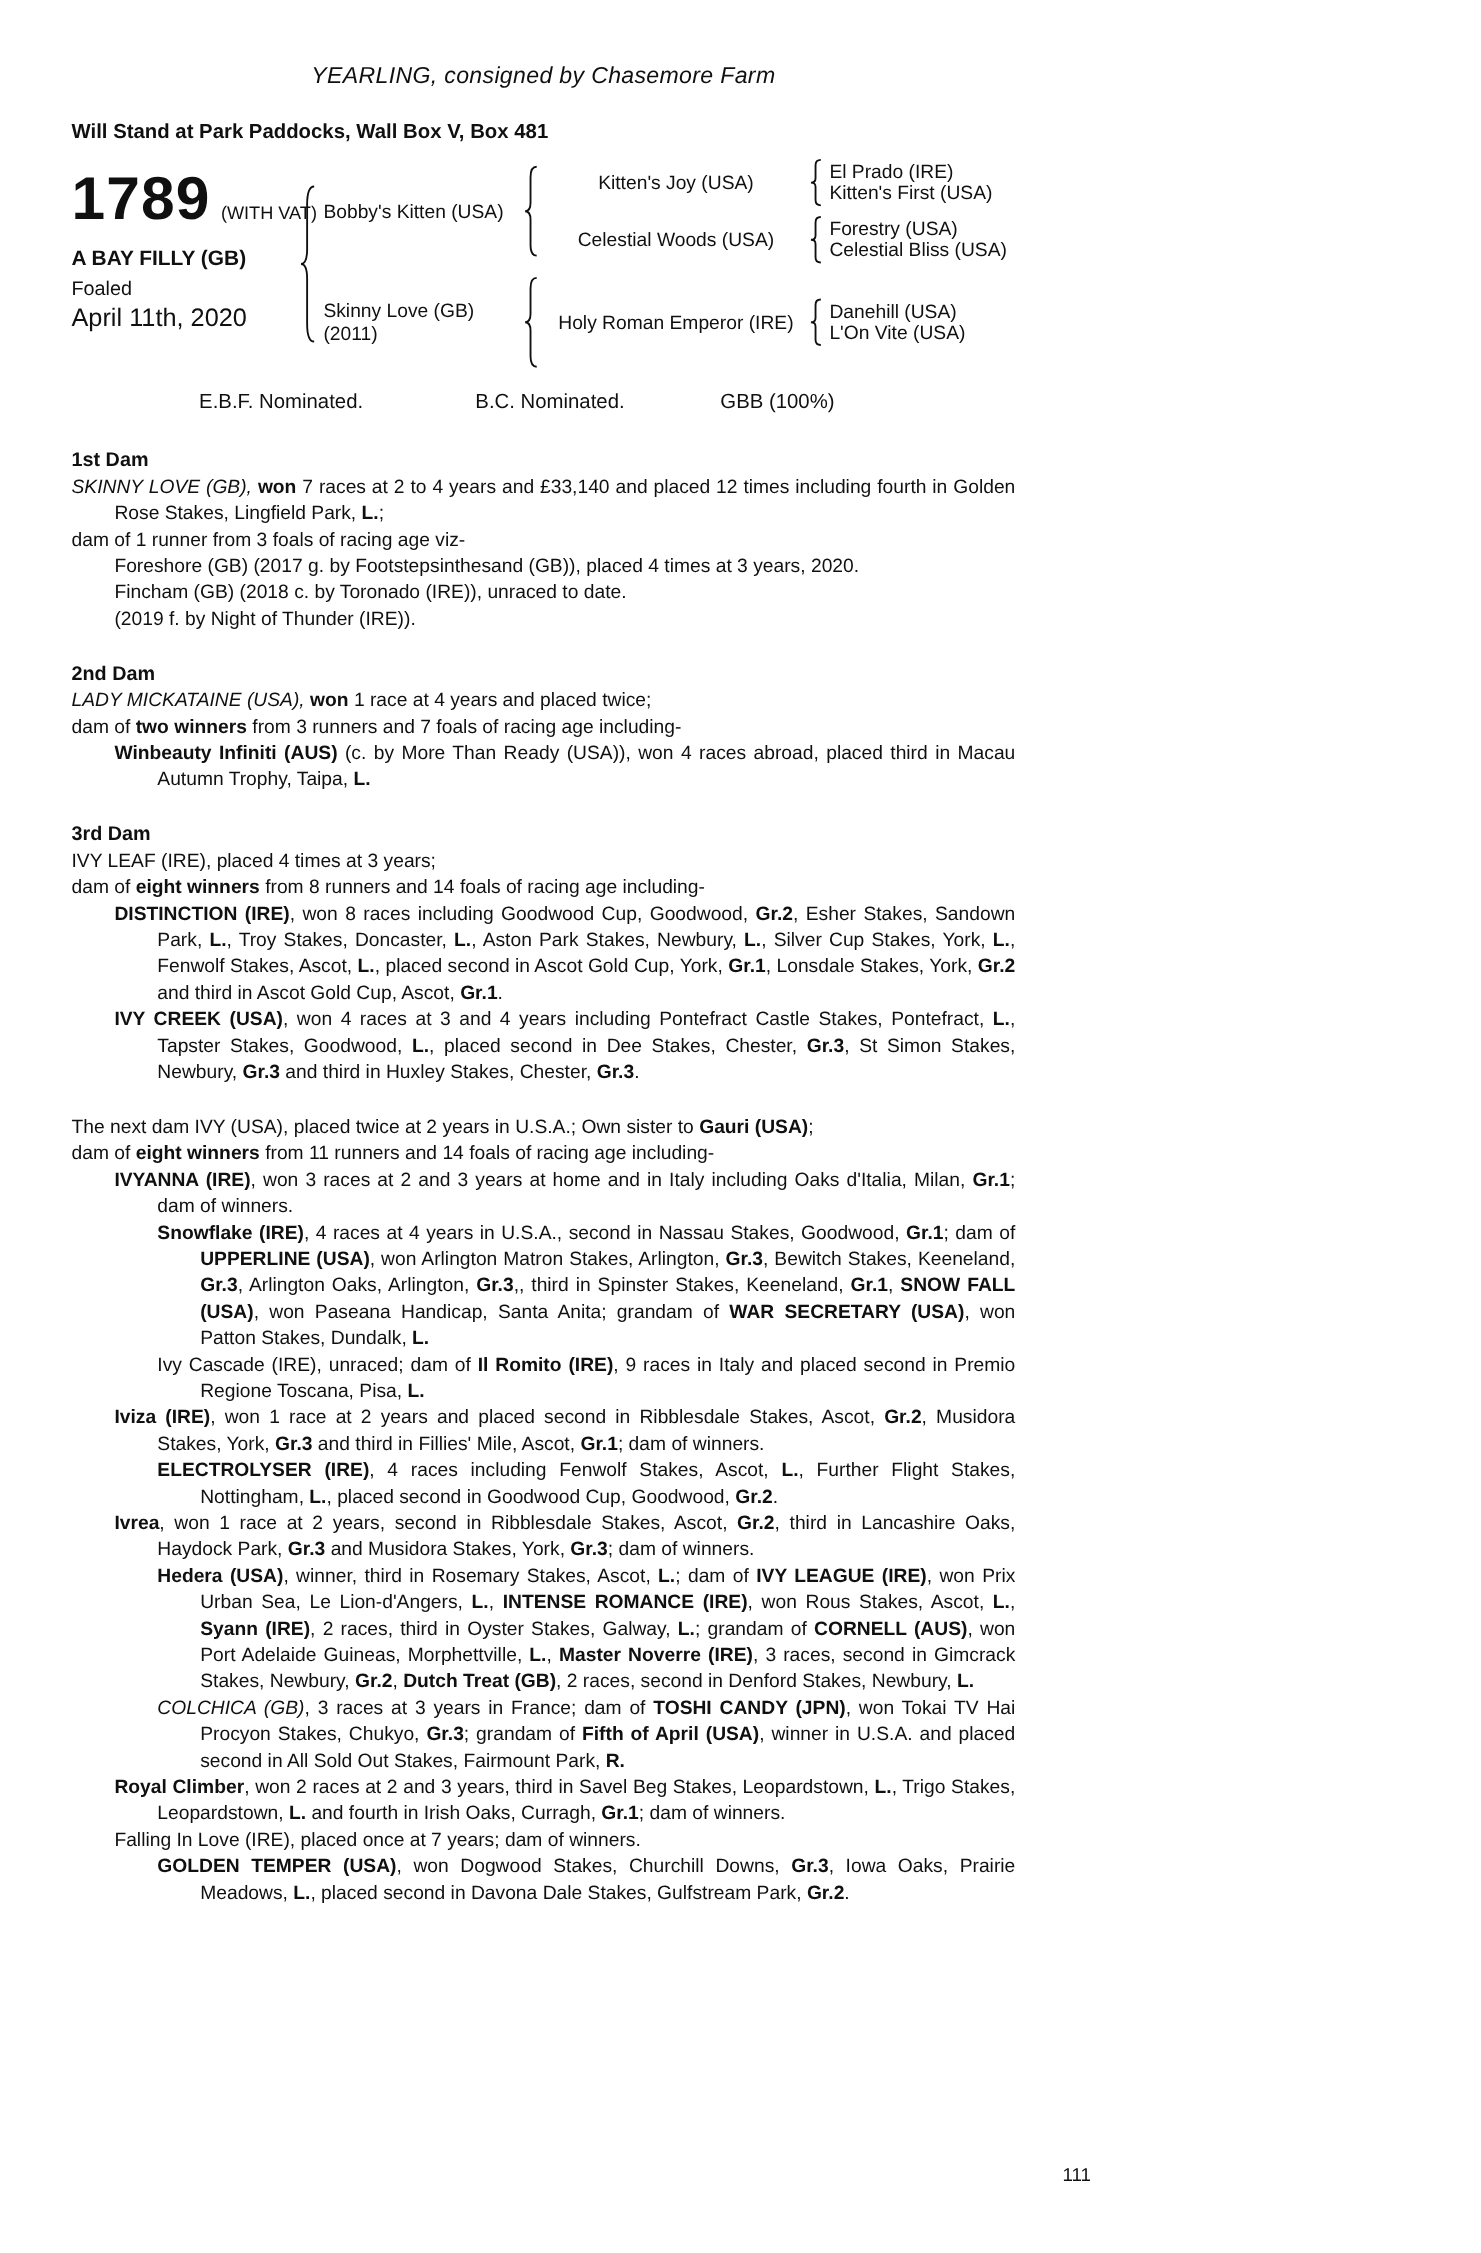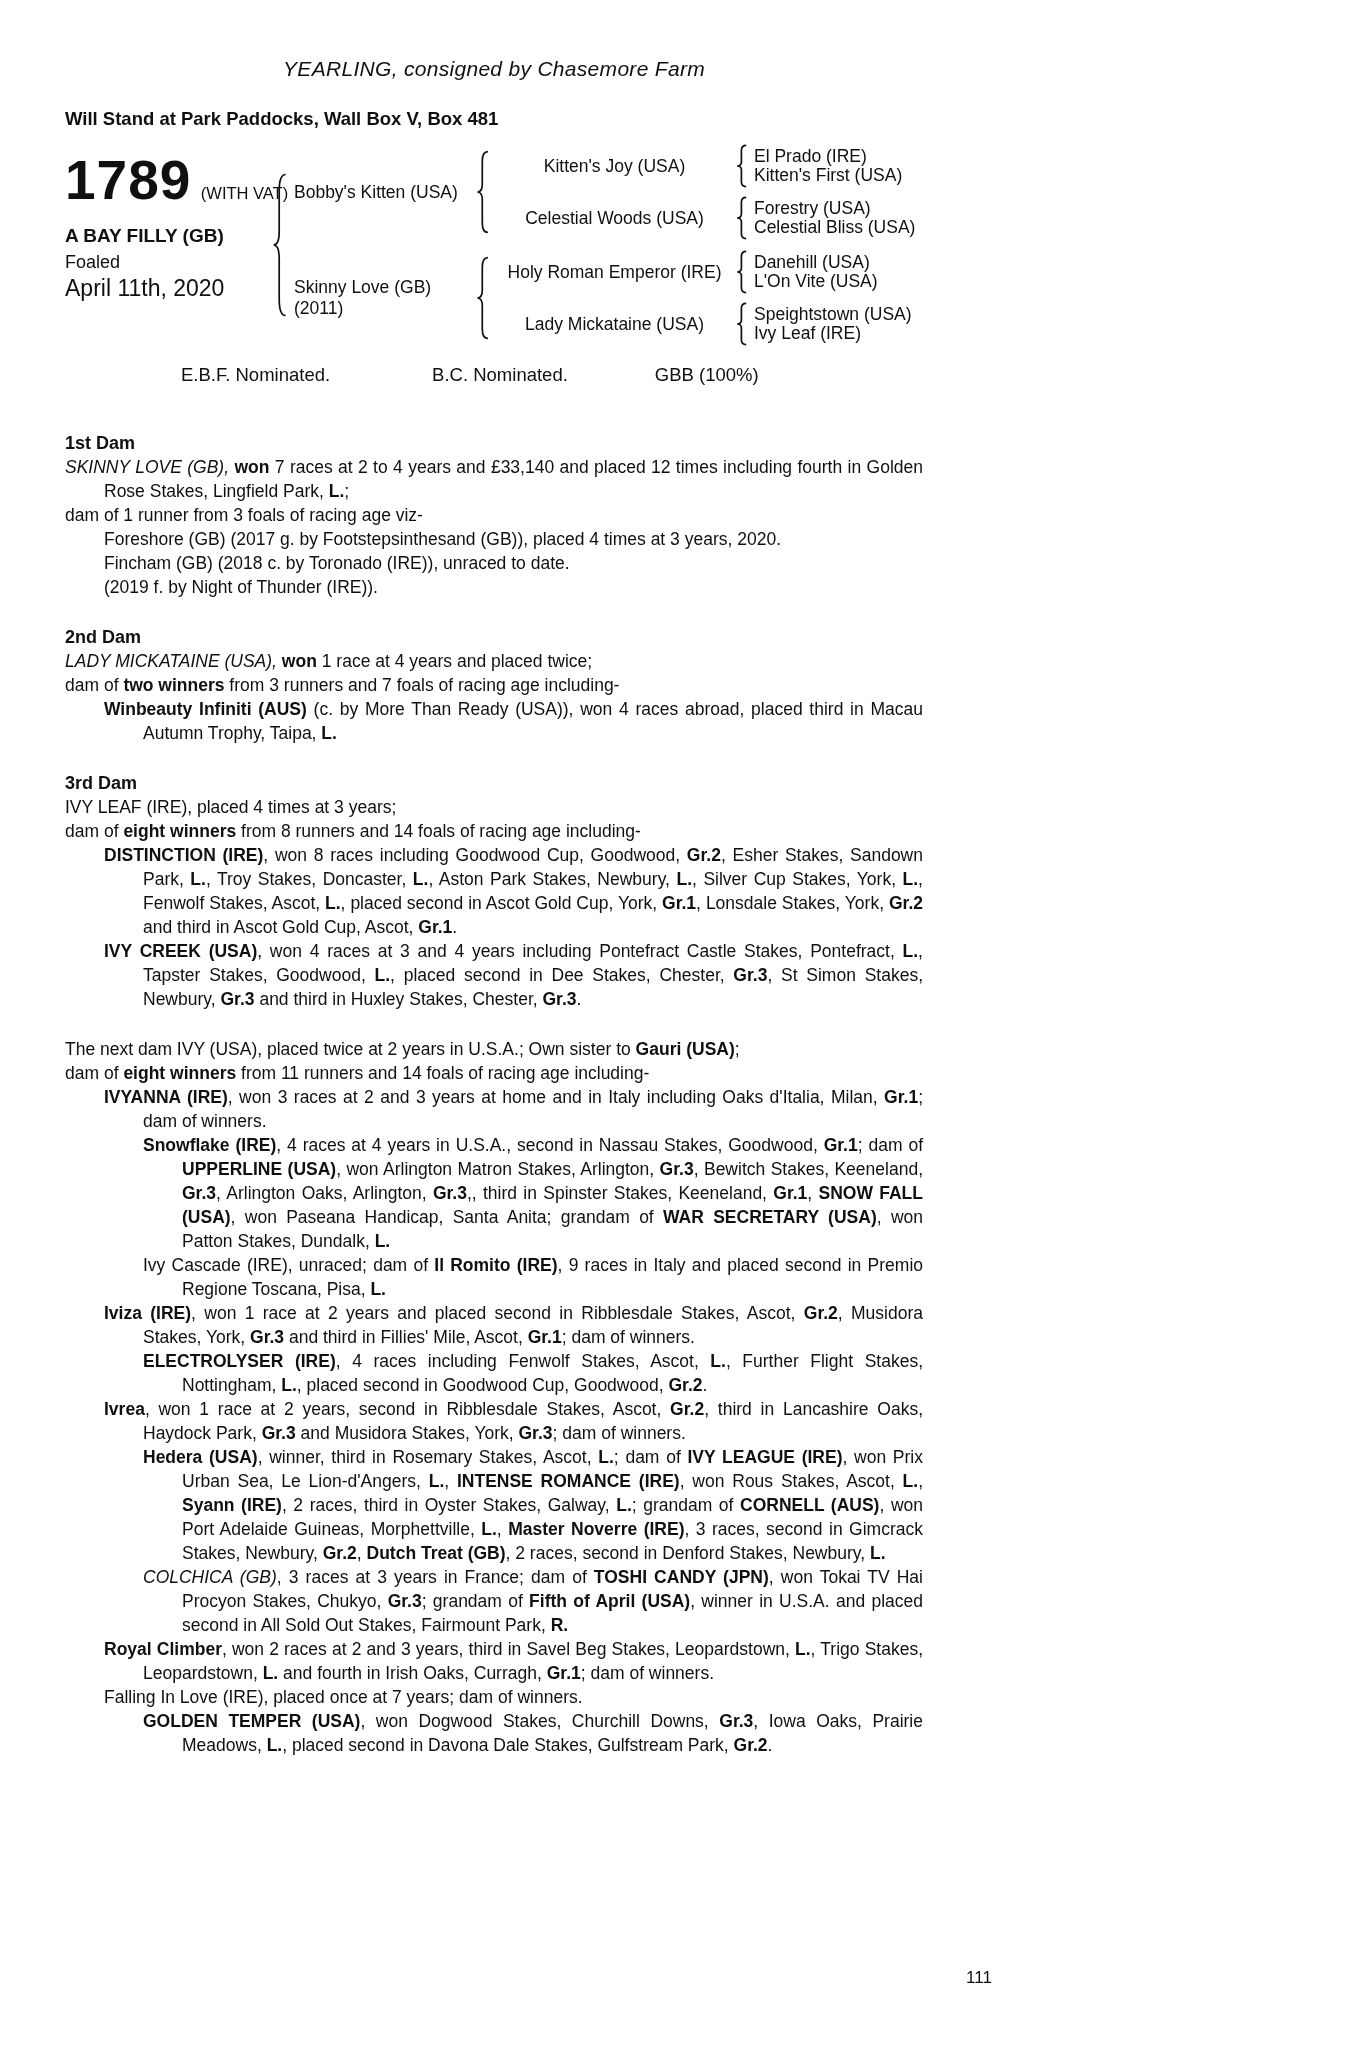--- a/index.html
+++ b/index.html
@@ -43,21 +43,21 @@
   .brace-med svg { width:14px; height:86px; }
   .brace-sm  svg { width:12px; height:44px; }
 
   
   .nominations { margin-top:18px; display:flex; font-size:18.5px; font-weight:normal; }
   .nom-ebf { margin-left:116px; }
   .nom-bc  { margin-left:102px; }
   .nom-gbb { margin-left:87px; }
 
   
-  .pedigree-text { margin-top:45px; font-size:17.5px; line-height:24px; }
+  .pedigree-text { margin-top:30px; font-size:17.5px; line-height:24px; }
   .section + .section { margin-top:26px; }
   .section-heading { font-weight:bold; font-size:18px; }
   .para { text-align:justify; }
 
   .page-number { position:absolute; left:966px; top:1968px; font-size:17px; }
 </style>
 </head>
 <body>
 
 <div class="page">
@@ -134,32 +134,20 @@
               <div class="gen2-cell">
                 <div class="gen2-name">Holy Roman Emperor (IRE)</div>
                 <div class="brace brace-sm">
                   <svg viewBox="0 0 20 100" preserveAspectRatio="none">
                       <path d="M17 3 Q9 3 9 14 L9 41 Q9 50 2 50 Q9 50 9 59 L9 86 Q9 97 17 97" fill="none" stroke="#101010" stroke-width="1.7" vector-effect="non-scaling-stroke"></path>
                     </svg>
                 </div>
                 <div class="gen3-col">
                   <div class="gen3-name">Danehill (USA)</div>
                   <div class="gen3-name">L'On Vite (USA)</div>
-                </div>
-              </div>
-              <div class="gen2-cell">
-                <div class="gen2-name">Lady Mickataine (USA)</div>
-                <div class="brace brace-sm">
-                  <svg viewBox="0 0 20 100" preserveAspectRatio="none">
-                      <path d="M17 3 Q9 3 9 14 L9 41 Q9 50 2 50 Q9 50 9 59 L9 86 Q9 97 17 97" fill="none" stroke="#101010" stroke-width="1.7" vector-effect="non-scaling-stroke"></path>
-                    </svg>
-                </div>
-                <div class="gen3-col">
-                  <div class="gen3-name">Speightstown (USA)</div>
-                  <div class="gen3-name">Ivy Leaf (IRE)</div>
                 </div>
               </div>
             </div>
           </div>
 
         </div>
       </div>
     </div>
 
     <div class="nominations">

